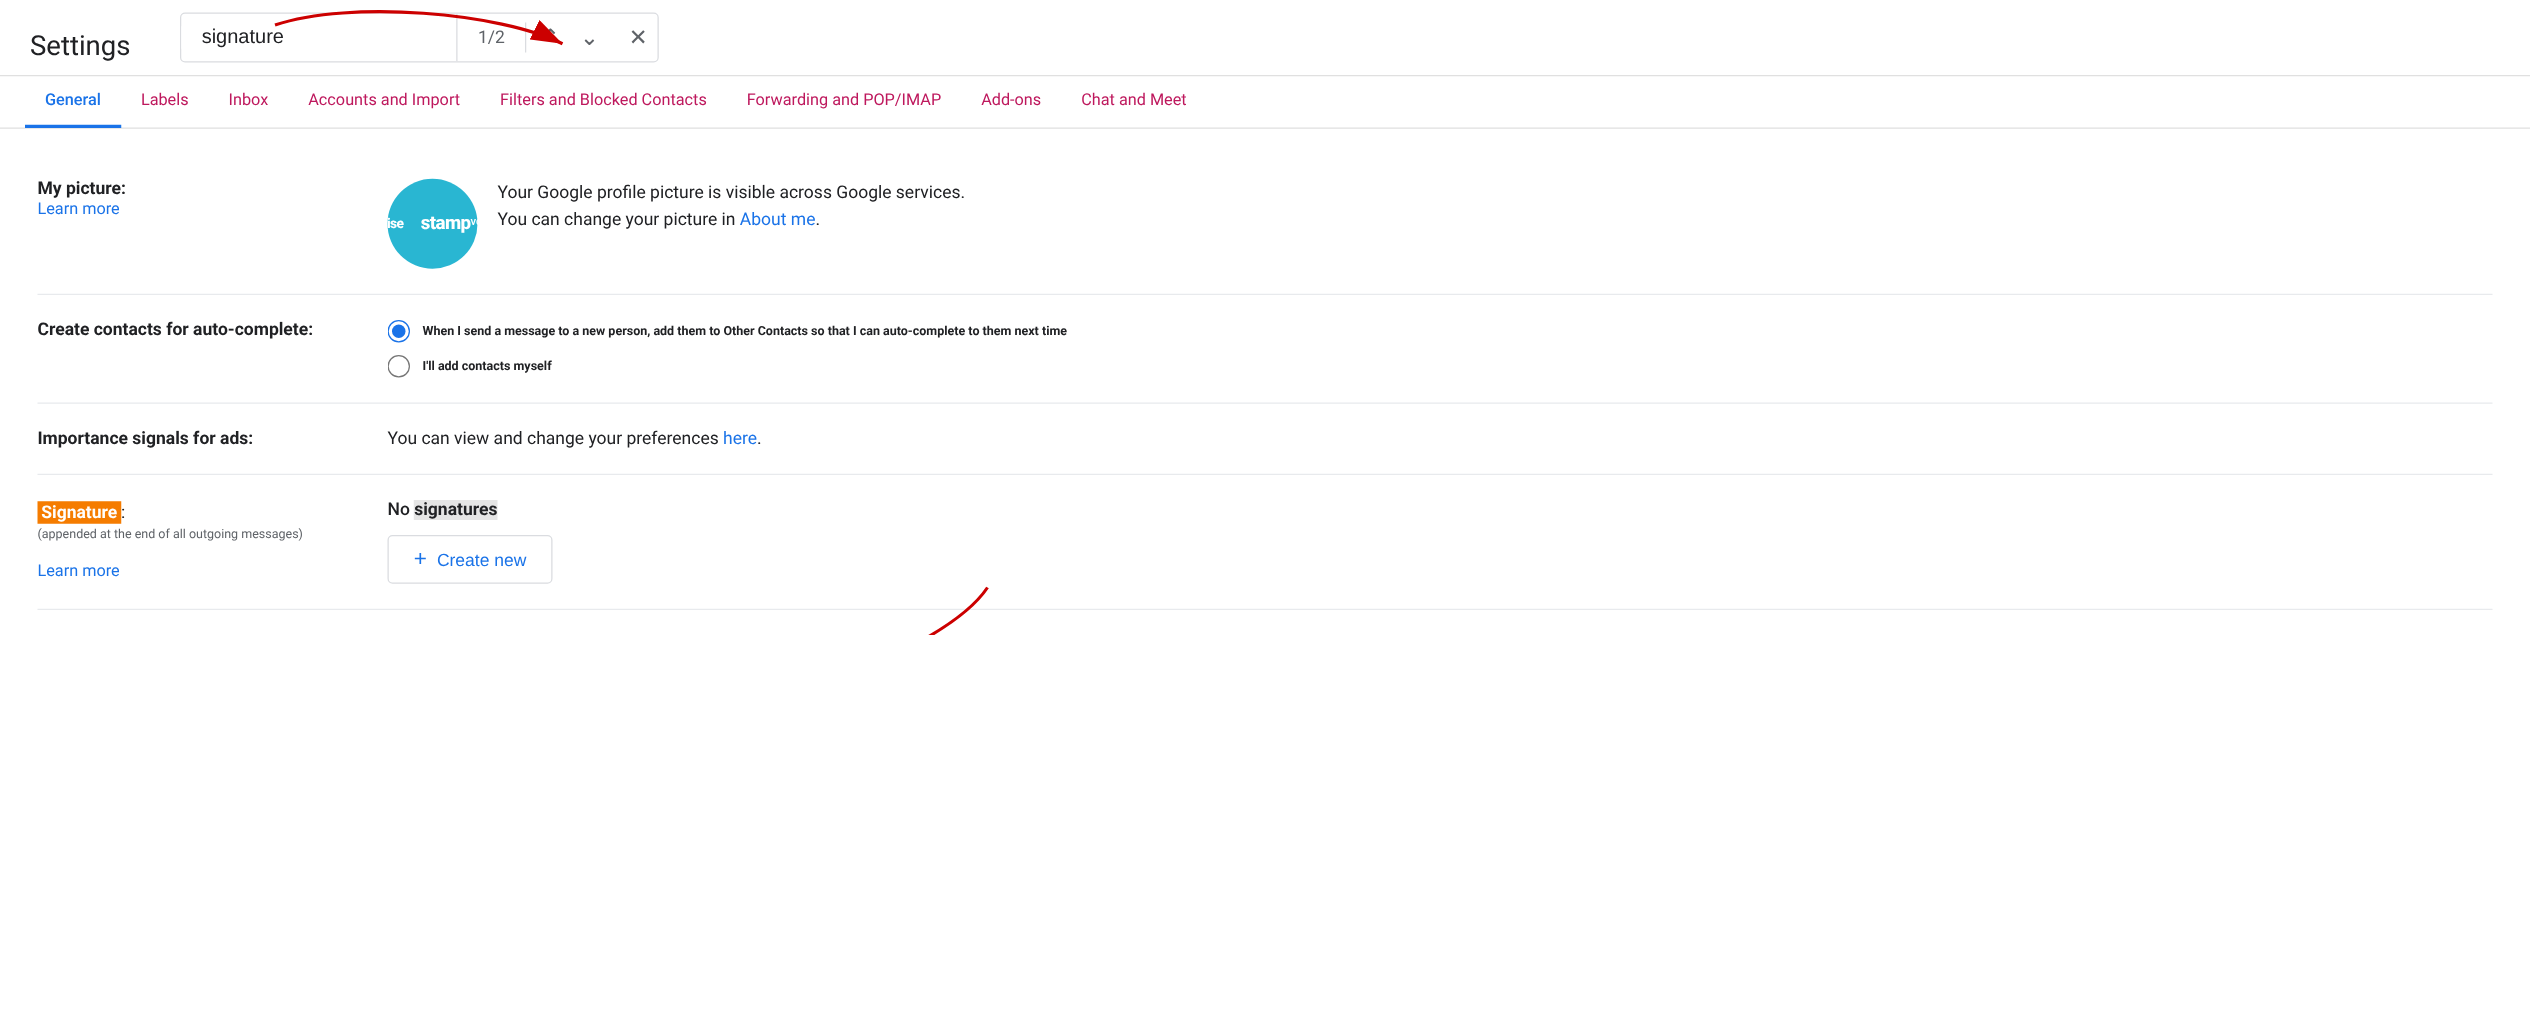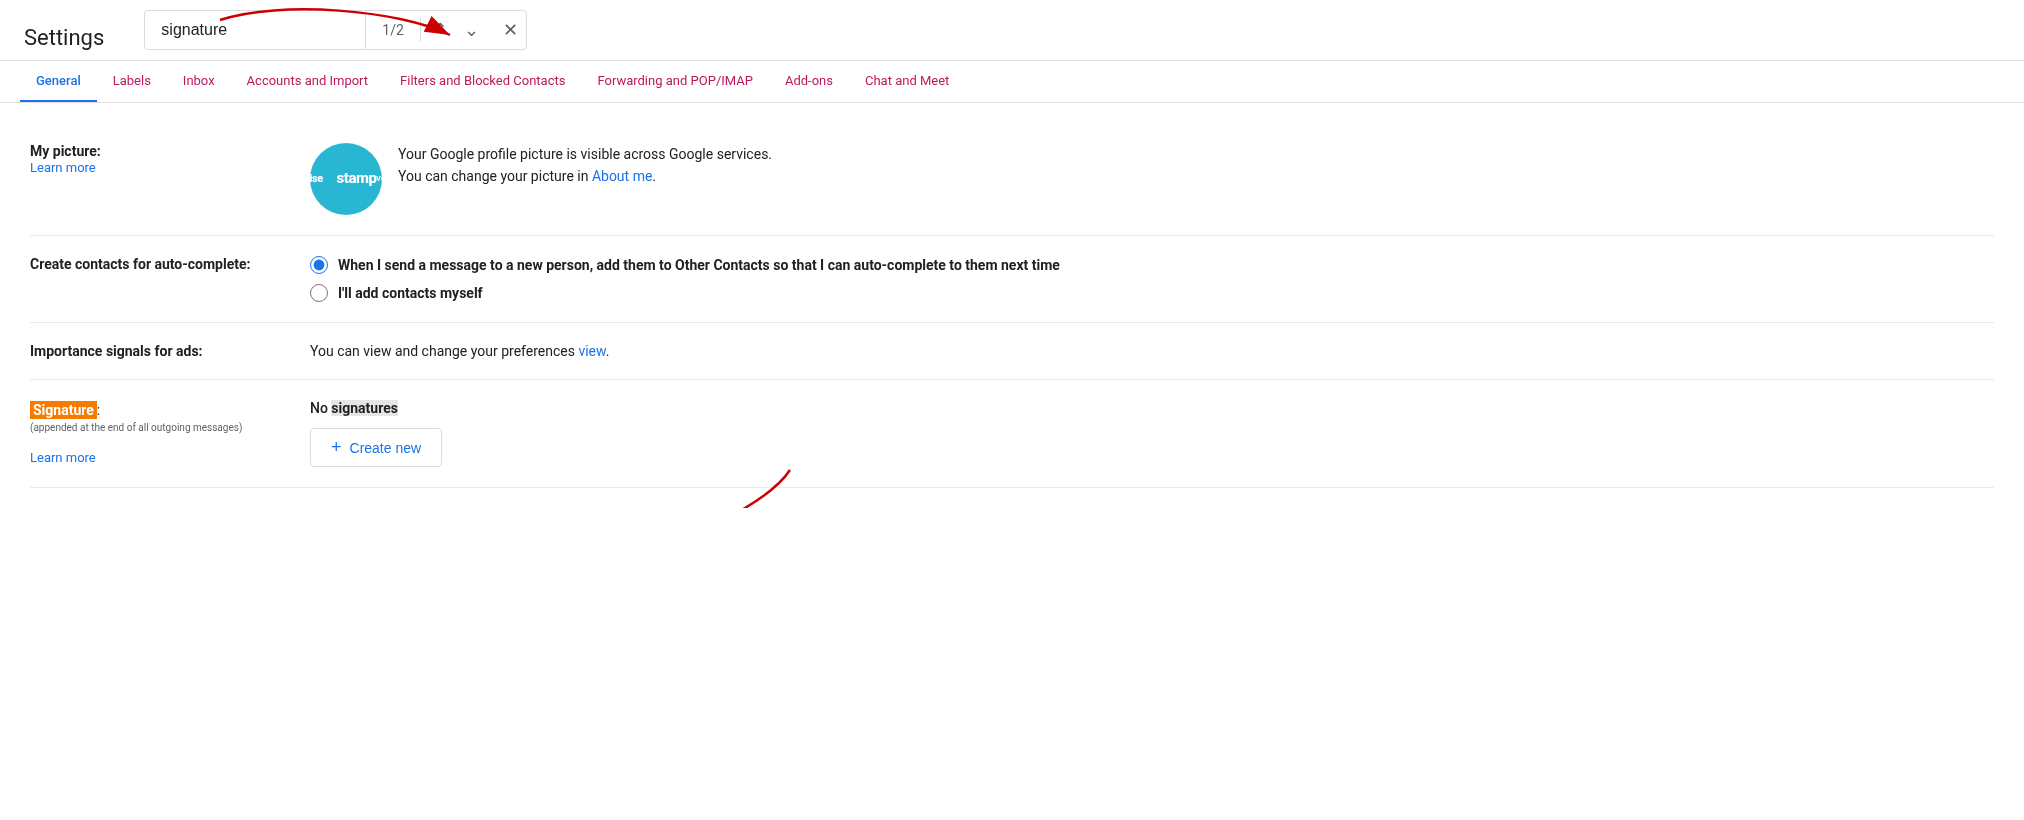--- a/index.html
+++ b/index.html
@@ -169,21 +169,21 @@
       gap: 10px;
       cursor: pointer;
     }
     .radio-input {
       width: 18px;
       height: 18px;
       cursor: pointer;
       accent-color: #1a73e8;
     }
     .radio-label {
-      font-size: 14px;
+      font-size: 10px;
       color: #202124;
     }
     .radio-label.bold { font-weight: 700; }
 
     
     .plain-text {
       font-size: 14px;
       color: #202124;
     }
     .inline-link {
@@ -338,21 +338,21 @@
         </div>
       </div>
     </div>
 
     <div class="settings-row">
       <div class="settings-label">
         <span>Importance signals for ads:</span>
       </div>
       <div class="settings-value">
         <span class="plain-text">
-          <span>You can view and change your preferences </span><a class="inline-link" href="#">view</a><span>.</span>
+          <span>You can view and change your preferences </span><a class="inline-link" href="#">here</a><span>.</span>
         </span>
       </div>
     </div>
 
     <div class="settings-row" style="align-items:center; position:relative;">
       <div class="signature-label-wrap">
         <span class="signature-highlight">Signature</span><span>:</span>
         <div class="sub-label" style="font-weight:400;color:#5f6368;font-size:10px;margin-top:4px;">(appended at the end of all outgoing messages)</div>
         <br>
         <a class="learn-more" href="#">Learn more</a>

